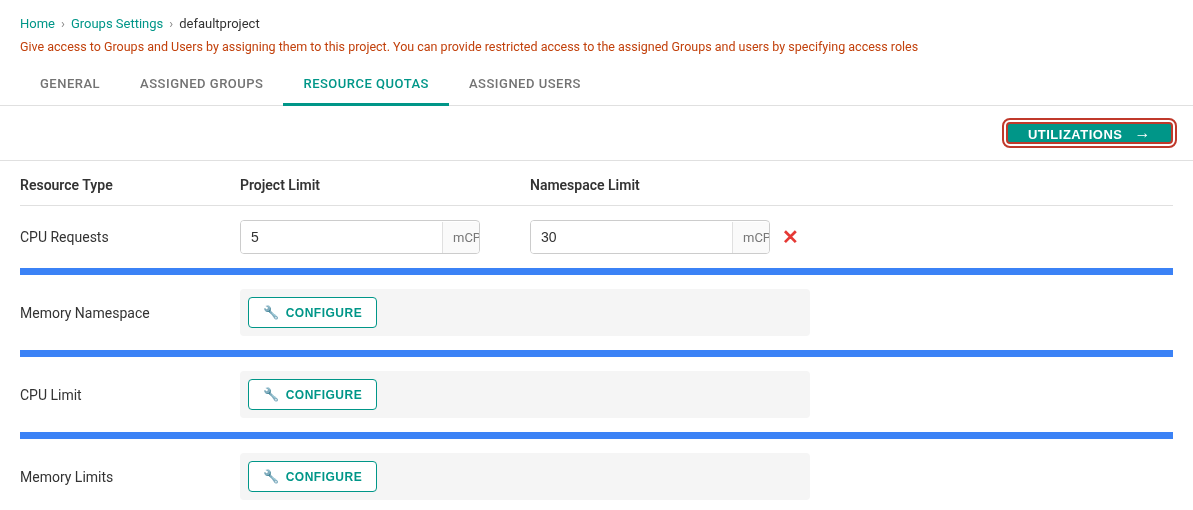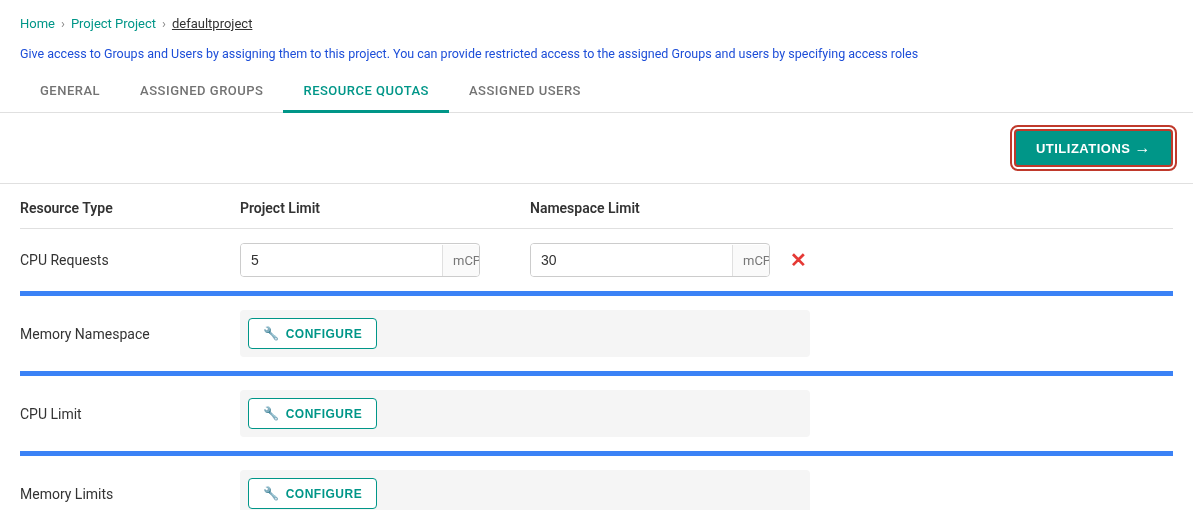--- a/index.html
+++ b/index.html
@@ -30,26 +30,25 @@
     }
     .breadcrumb a {
       color: #009688;
       text-decoration: none;
     }
     .breadcrumb .sep {
       color: #888;
     }
     .breadcrumb .current {
       color: #333;
-      text-decoration: underline;
     }
     .subtitle {
       font-size: 12.5px;
-      color: #1d4ed8;
-      margin-top: 11px;
+      color: #c2410c;
+      margin-top: 4px;
       padding: 0 20px;
     }
     
     .tabs-bar {
       display: flex;
       border-bottom: 1px solid #e0e0e0;
       padding: 0 20px;
       margin-top: 10px;
       background: #fff;
     }
@@ -70,27 +69,27 @@
     }
     
     .util-bar {
       display: flex;
       justify-content: flex-end;
       padding: 16px 20px;
       border-bottom: 1px solid #e0e0e0;
     }
     .util-btn {
       display: flex;
-      align-items: center;
-      gap: 4px;
+      align-items: flex-end;
+      gap: 12px;
       background: #009688;
       color: #fff;
       border: 2px solid #c0392b;
       border-radius: 4px;
-      padding: 8px 20px;
+      padding: 0 20px;
       font-size: 13px;
       font-weight: 600;
       letter-spacing: 0.5px;
       cursor: pointer;
       text-transform: uppercase;
       outline: 2px solid #c0392b;
       outline-offset: 2px;
     }
     .util-btn .arrow {
       font-size: 16px;
@@ -117,38 +116,38 @@
       width: 290px;
       flex-shrink: 0;
     }
     .col-namespace-limit {
       flex: 1;
     }
     .table-row {
       display: flex;
       align-items: center;
       padding: 14px 0;
-      border-bottom: 5px solid #3b82f6;
+      border-bottom: 7px solid #3b82f6;
       min-height: 56px;
     }
     .row-label {
       width: 220px;
       flex-shrink: 0;
       font-size: 14px;
       color: #333;
     }
     .row-project-limit {
       width: 290px;
       flex-shrink: 0;
     }
     .row-namespace-limit {
       flex: 1;
       display: flex;
       align-items: center;
-      gap: 12px;
+      gap: 4px;
     }
     
     .input-with-unit {
       display: flex;
       align-items: center;
       border: 1px solid #ccc;
       border-radius: 4px;
       overflow: hidden;
       width: 240px;
     }
@@ -208,21 +207,21 @@
   </style>
 </head>
 <body>
 
 <div class="page-wrapper">
 
   <div class="breadcrumb-area">
     <div class="breadcrumb">
       <a href="#">Home</a>
       <span class="sep">›</span>
-      <a href="#">Project Project</a>
+      <a href="#">Groups Settings</a>
       <span class="sep">›</span>
       <span class="current">defaultproject</span>
     </div>
   </div>
   <div class="subtitle">Give access to Groups and Users by assigning them to this project. You can provide restricted access to the assigned Groups and users by specifying access roles</div>
 
   <div class="tabs-bar">
     <div class="tab">GENERAL</div>
     <div class="tab">ASSIGNED GROUPS</div>
     <div class="tab active">RESOURCE QUOTAS</div>

